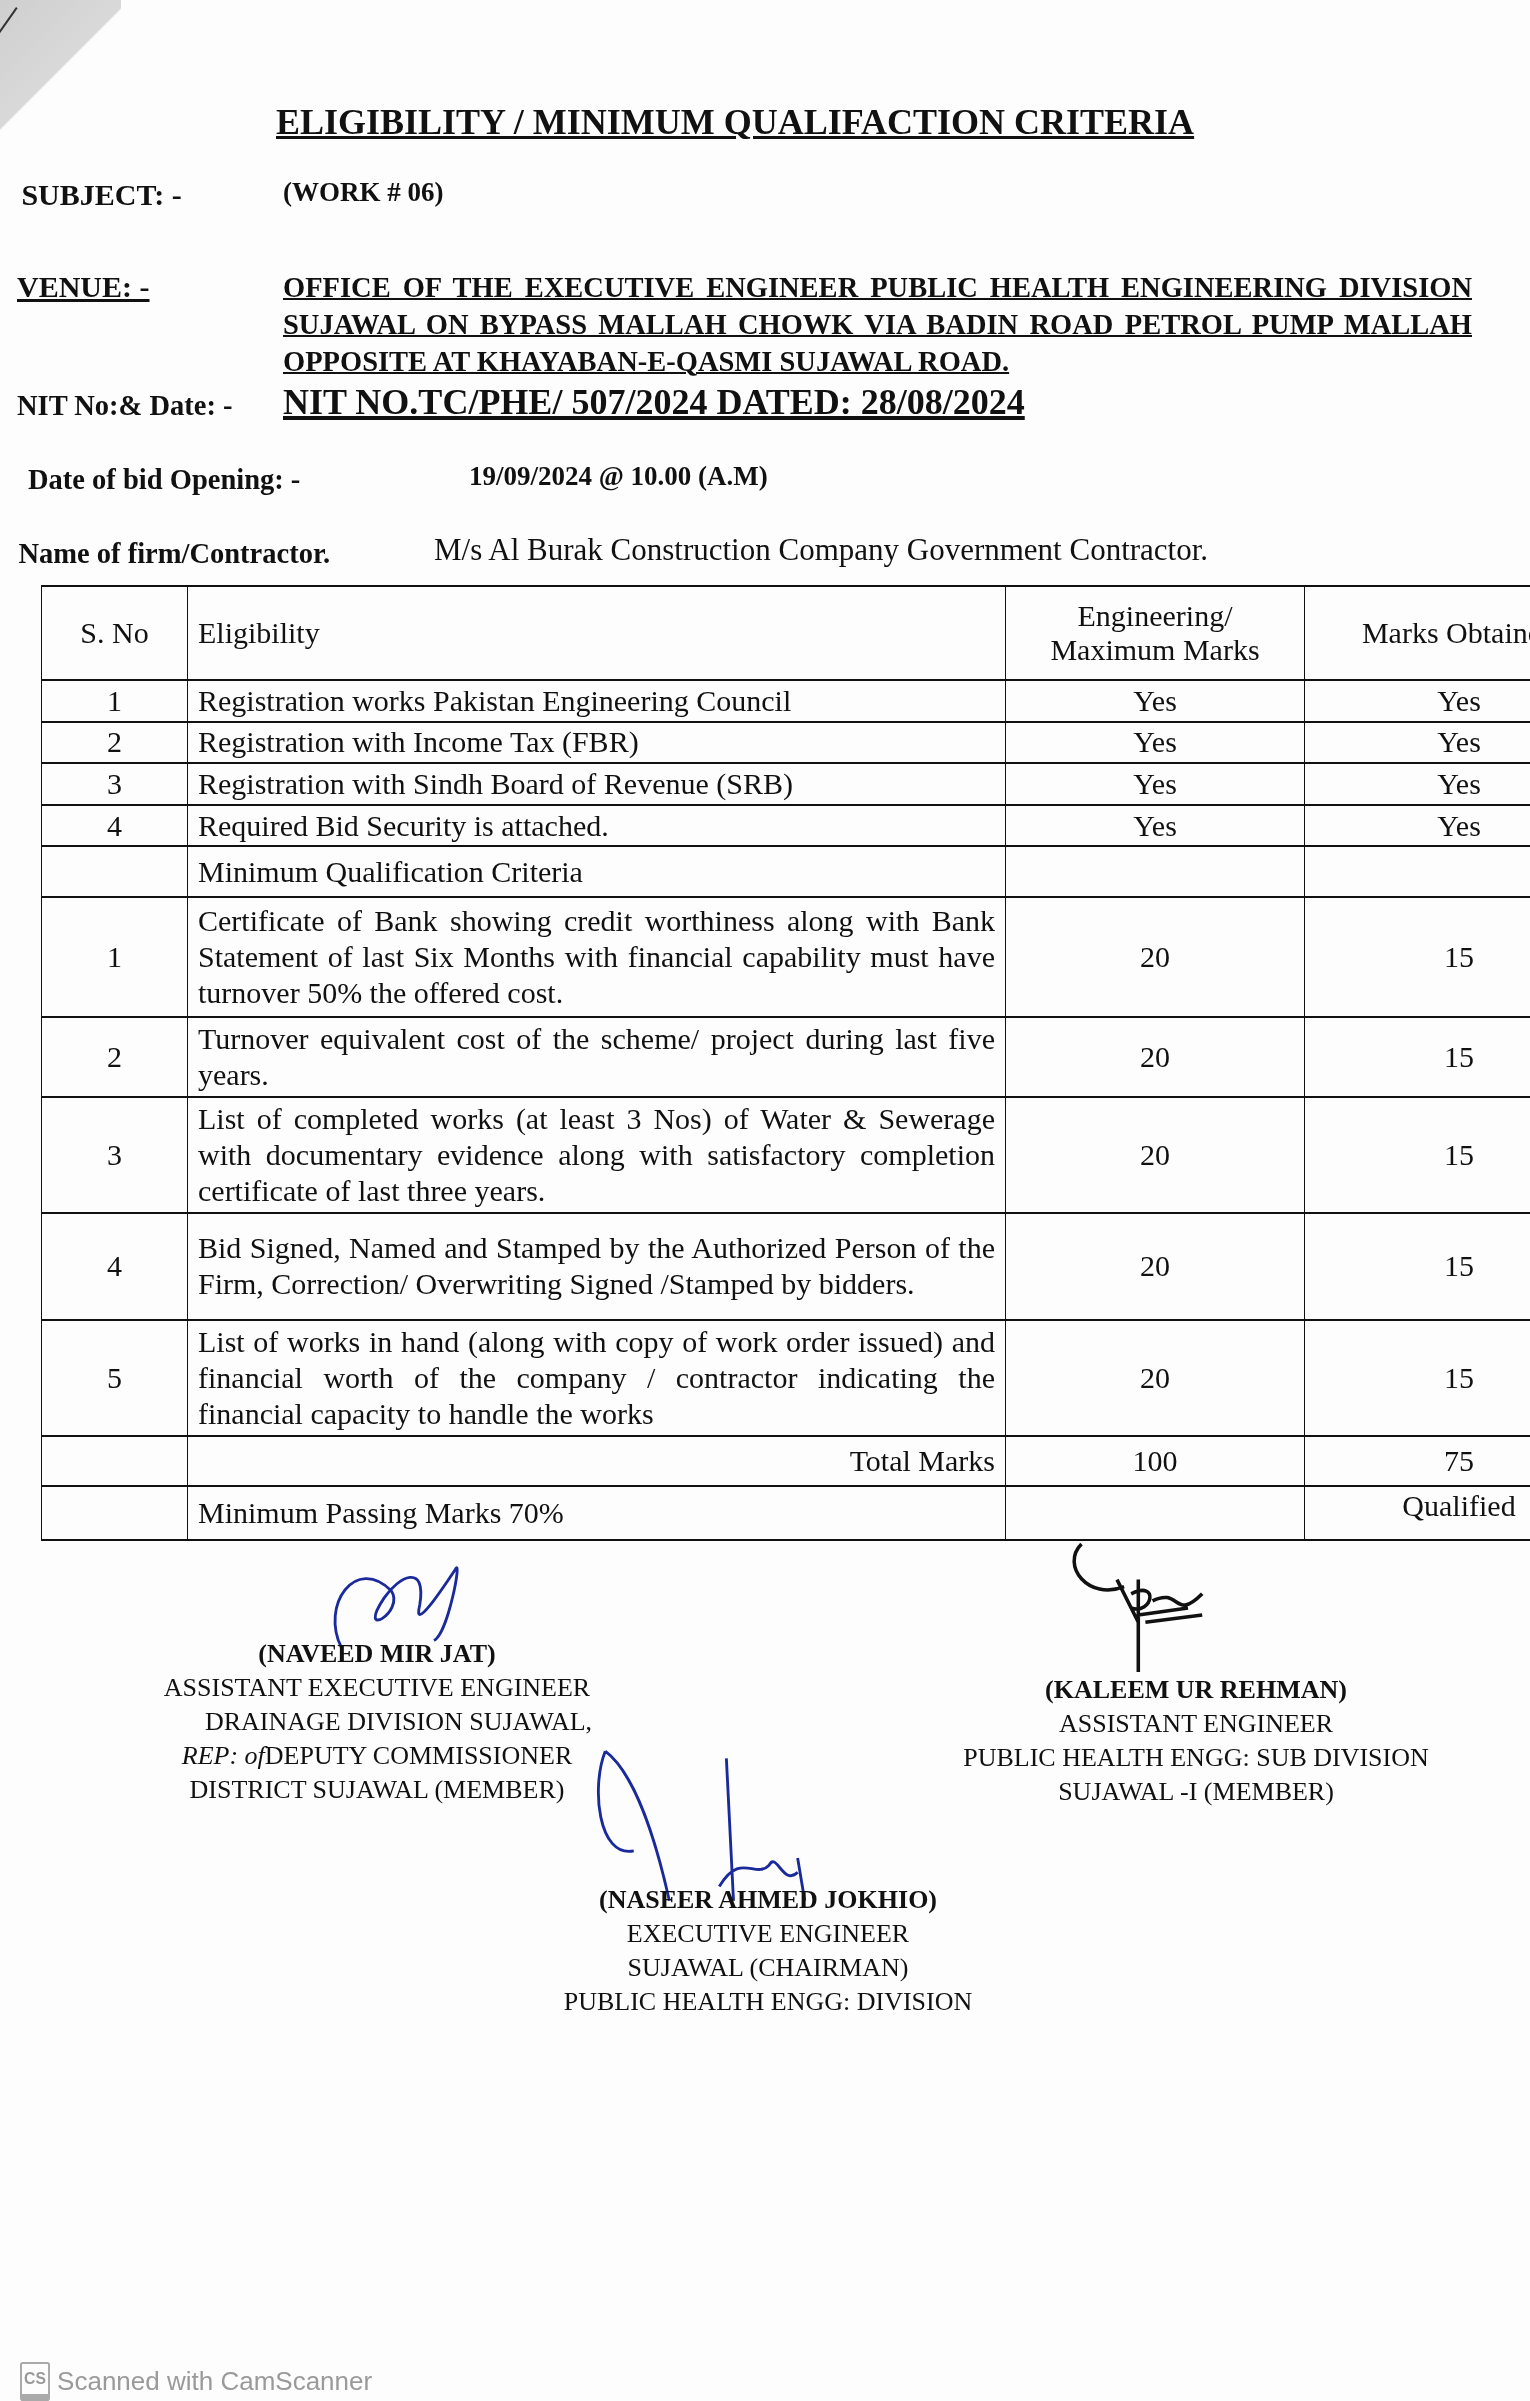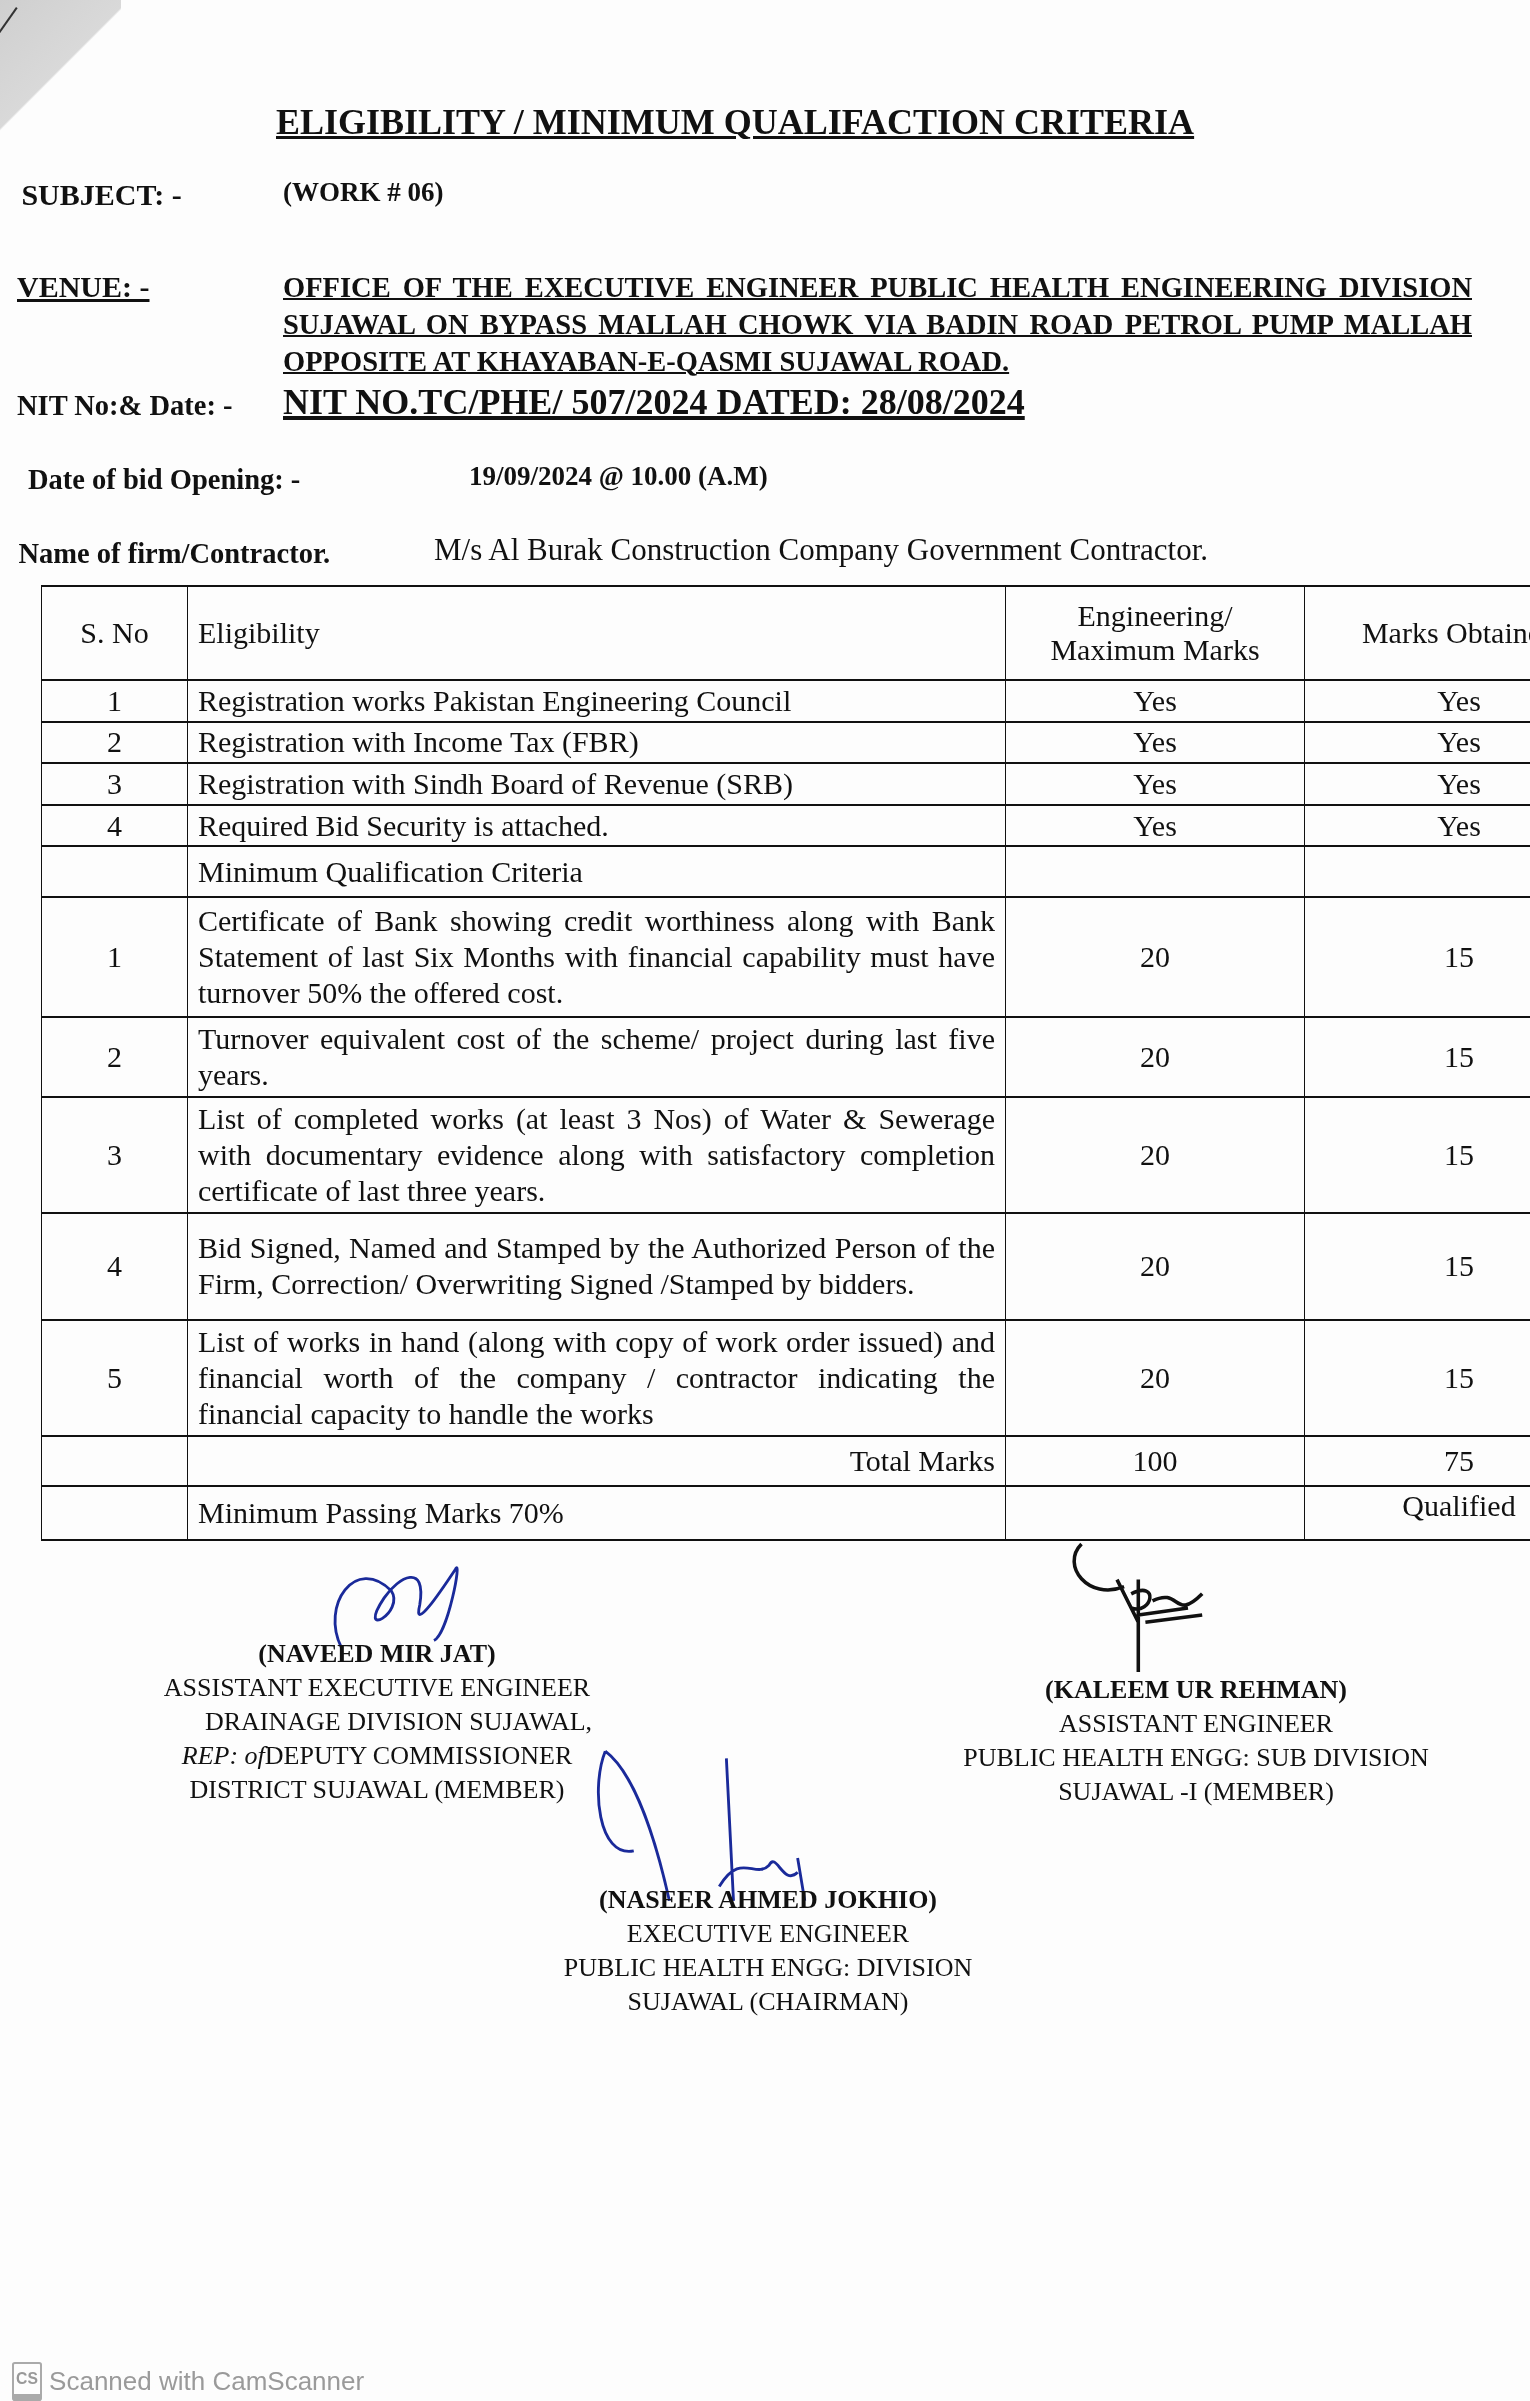--- a/index.html
+++ b/index.html
@@ -53,21 +53,21 @@
   .section { font-weight:bold; font-size:33px; }
   .total-label { text-align:right; font-weight:bold; font-size:31px; }
   .passing { font-weight:bold; font-size:41px; }
   .qualified { font-weight:bold; font-size:28.5px; vertical-align:top !important; }
 
   .sig { position:absolute; text-align:center; font-size:26px; line-height:34px; }
   .sig .name { font-weight:bold; }
   .sig .italic { font-style:italic; }
   .scribble { position:absolute; }
   .cs {
-    position:absolute; left:12px; top:2362px; display:flex; align-items:center;
+    position:absolute; left:20px; top:2362px; display:flex; align-items:center;
     gap:7.1px; color:#9a9a9a; font-family:"Liberation Sans","DejaVu Sans",sans-serif;
     font-size:26px;
   }
   .cs-logo {
     width:26px; height:30px; border:2.1px solid #aaa; border-radius:2.8px;
     font-size:15.7px; font-weight:bold; display:flex; align-items:center;
     justify-content:center; color:#999; border-bottom-width:7.1px;
   }
 </style>
 </head>
@@ -204,21 +204,21 @@
 <div class="sig" style="left:904px;top:1673px;width:584px;">
   <div class="name">(KALEEM UR REHMAN)</div>
   <div>ASSISTANT ENGINEER</div>
   <div>PUBLIC HEALTH ENGG: SUB DIVISION</div>
   <div>SUJAWAL -I (MEMBER)</div>
 </div>
 
 <div class="sig" style="left:512px;top:1883px;width:512px;">
   <div class="name">(NASEER AHMED JOKHIO)</div>
   <div>EXECUTIVE ENGINEER</div>
+  <div>SUJAWAL (CHAIRMAN)</div>
   <div>PUBLIC HEALTH ENGG: DIVISION</div>
-  <div>SUJAWAL (CHAIRMAN)</div>
 </div>
 
 <div class="cs">
   <div class="cs-logo">CS</div>
   <span>Scanned with CamScanner</span>
 </div>
 
 
 </body></html>

